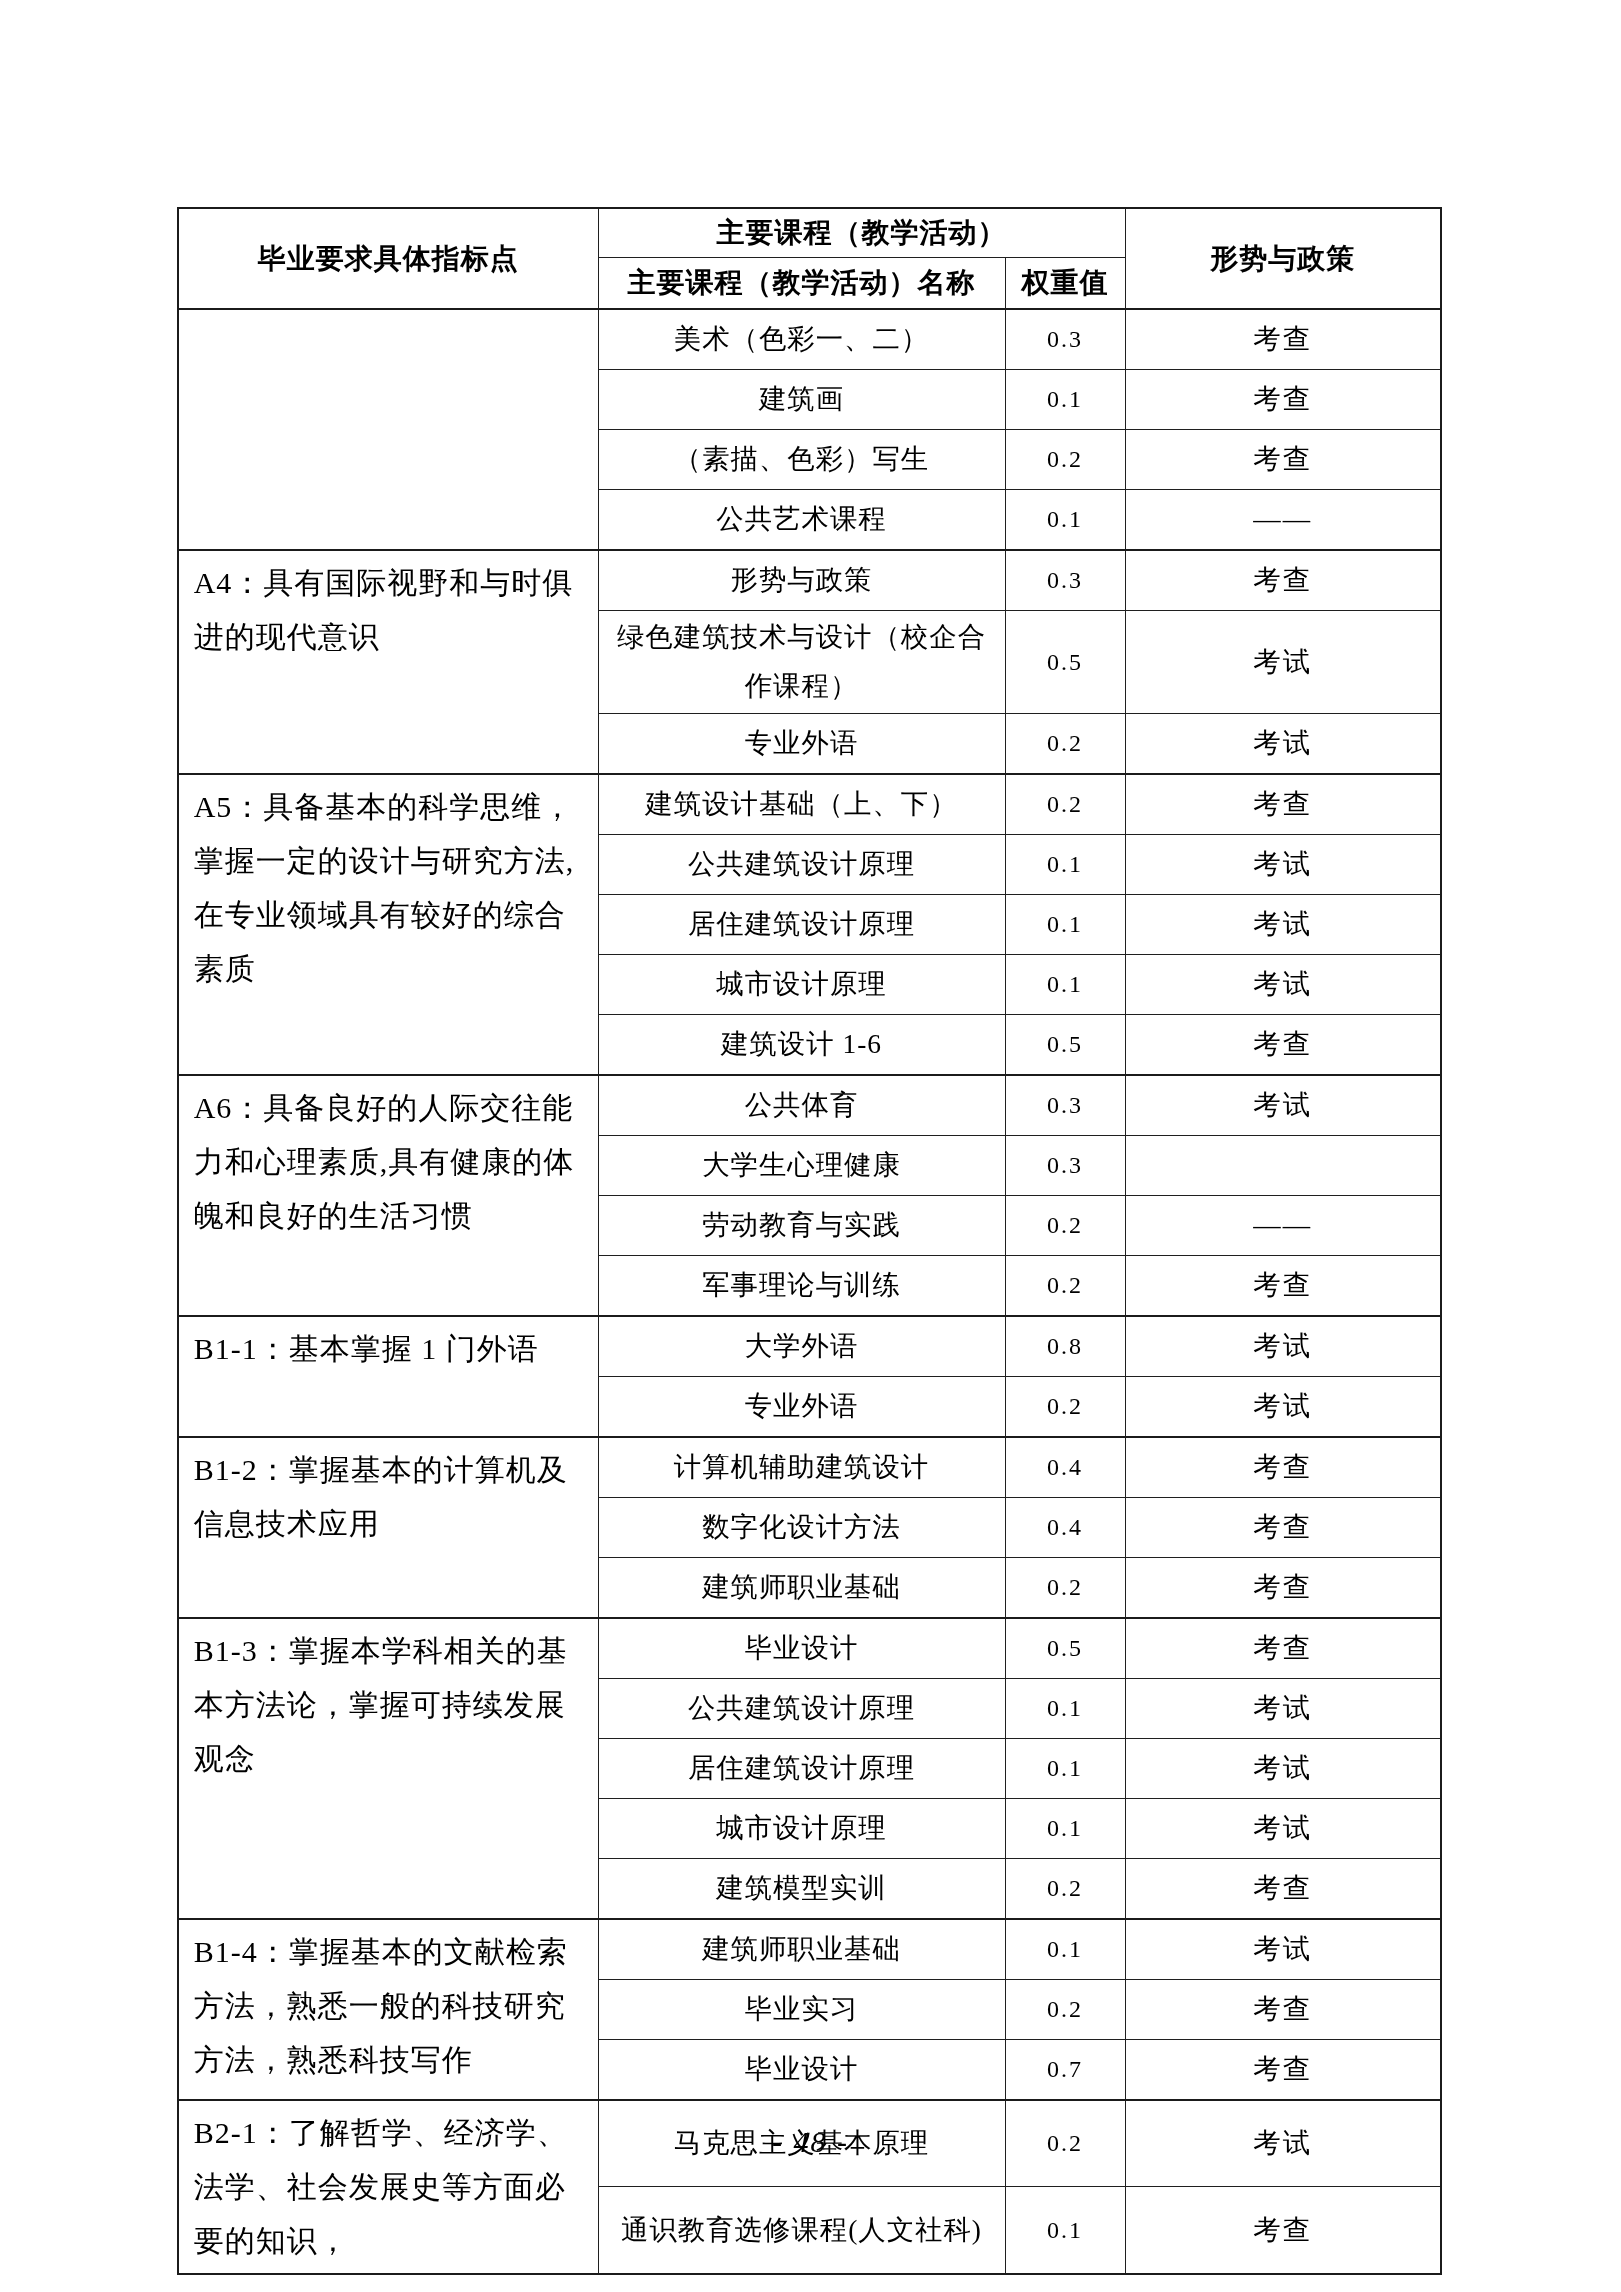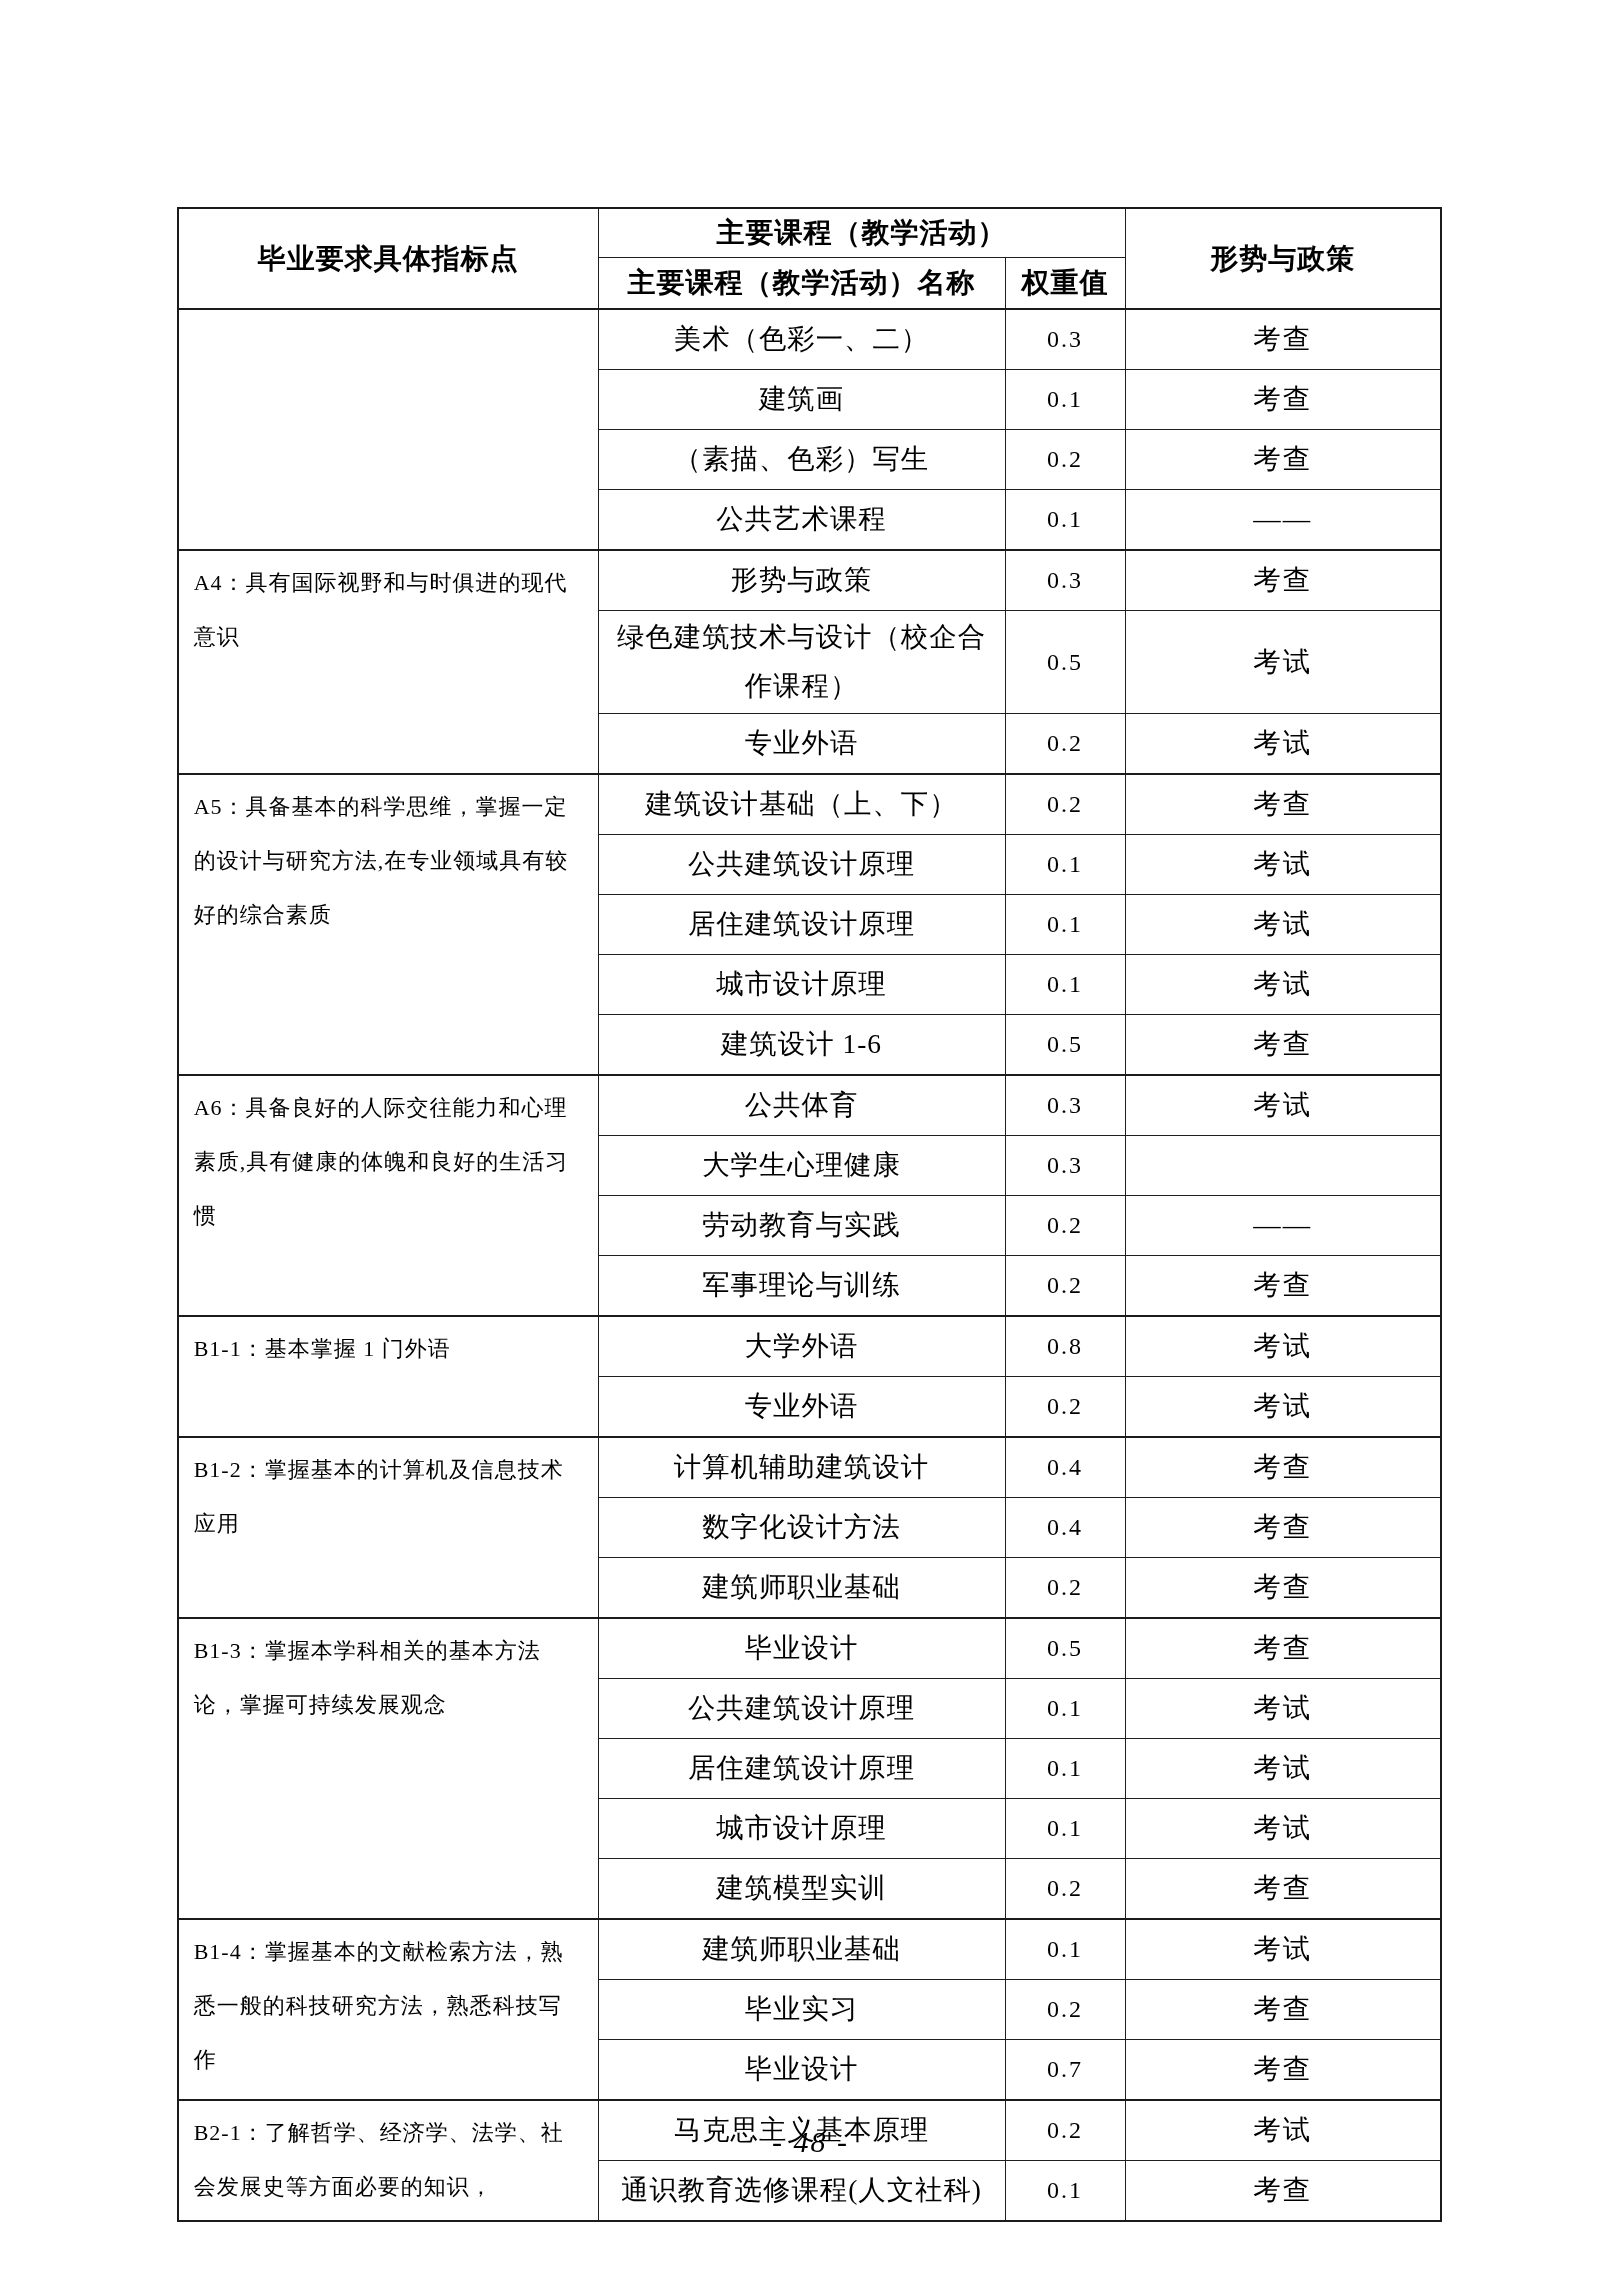--- a/index.html
+++ b/index.html
@@ -48,21 +48,21 @@
     line-height: 49px;
   }
   .req-table tbody tr.group-start td {
     border-top: 2.9px solid #1b1b1b;
   }
   .req-table td.indicator {
     text-align: left;
     vertical-align: top;
     padding: 4.9px 17.6px 4.9px 14.7px;
     line-height: 54px;
-    font-size: 22px;
+    font-size: 30px;
   }
   .req-table td.course {
     padding: 2px 17.6px;
   }
   .req-table td.weight {
     font-size: 24px;
     letter-spacing: 2px;
   }
   .req-table td.assessment {
     letter-spacing: 2px;

